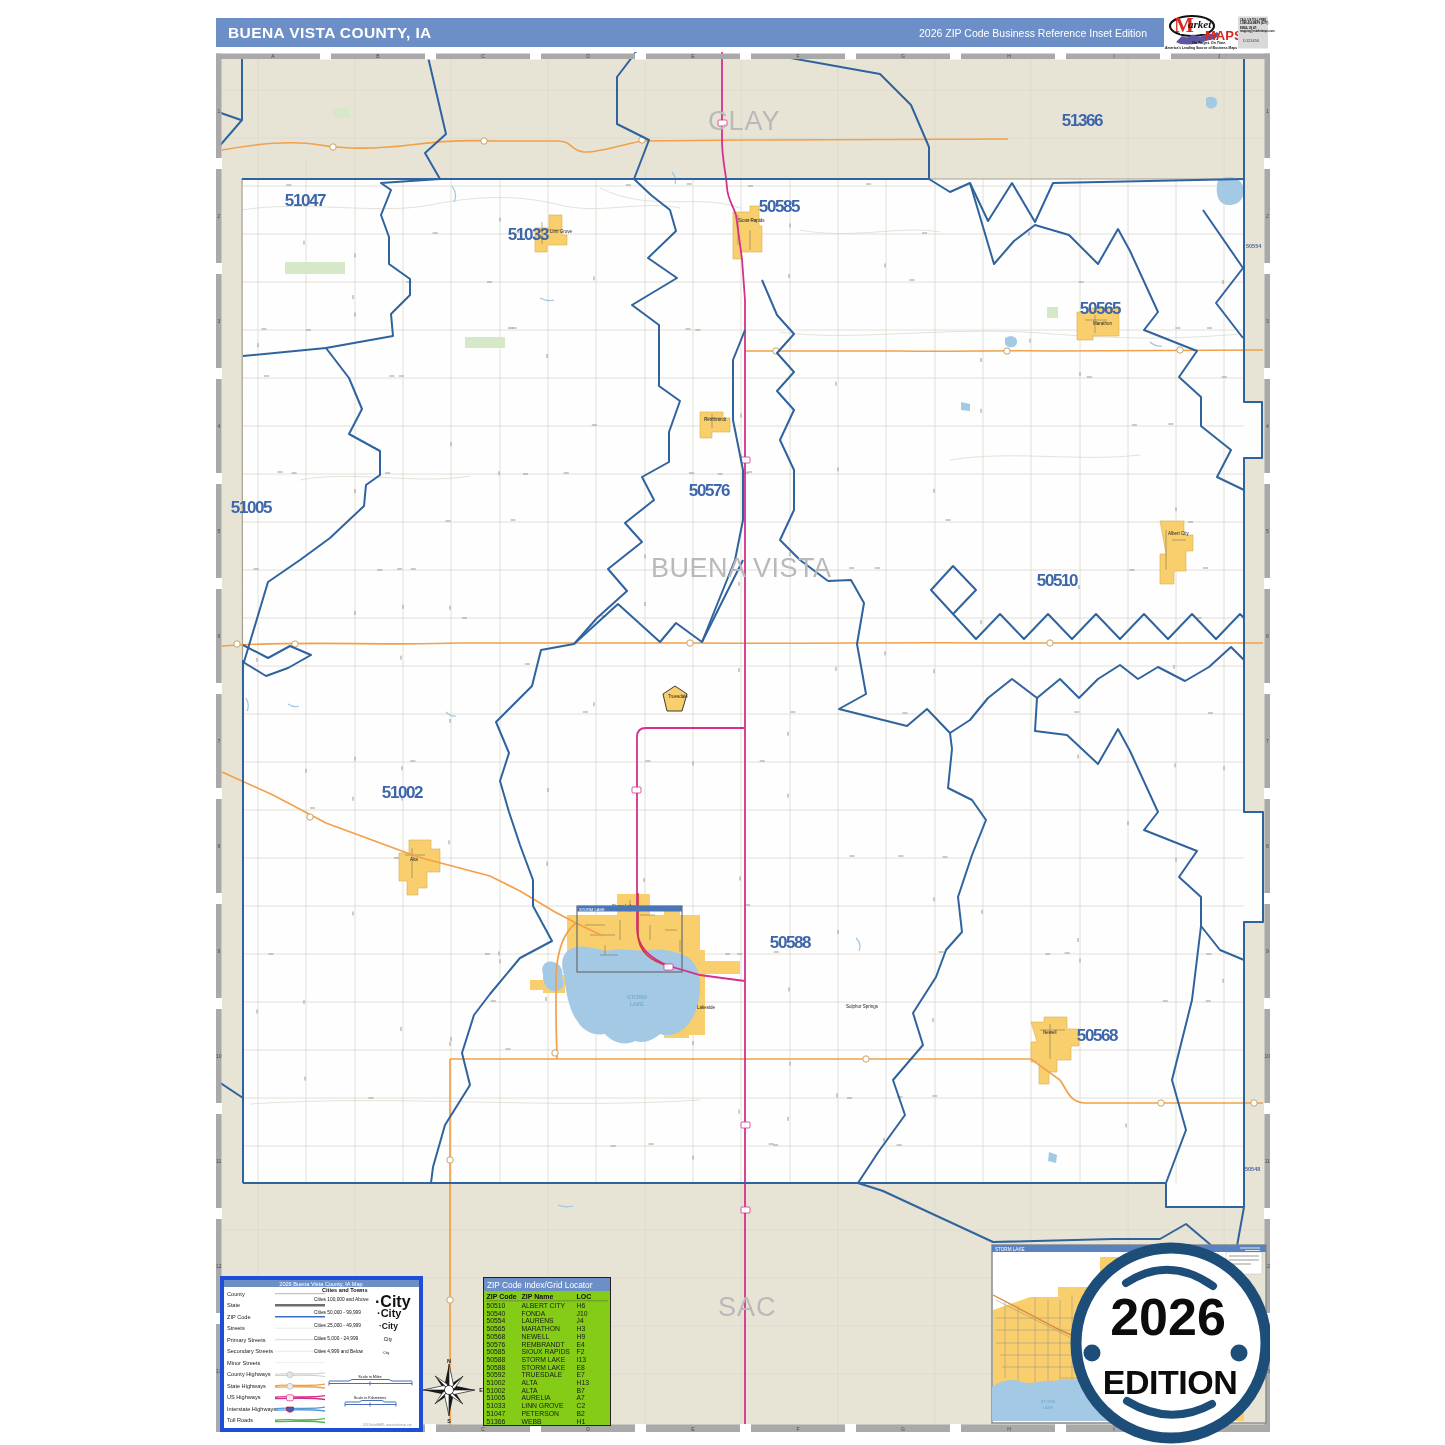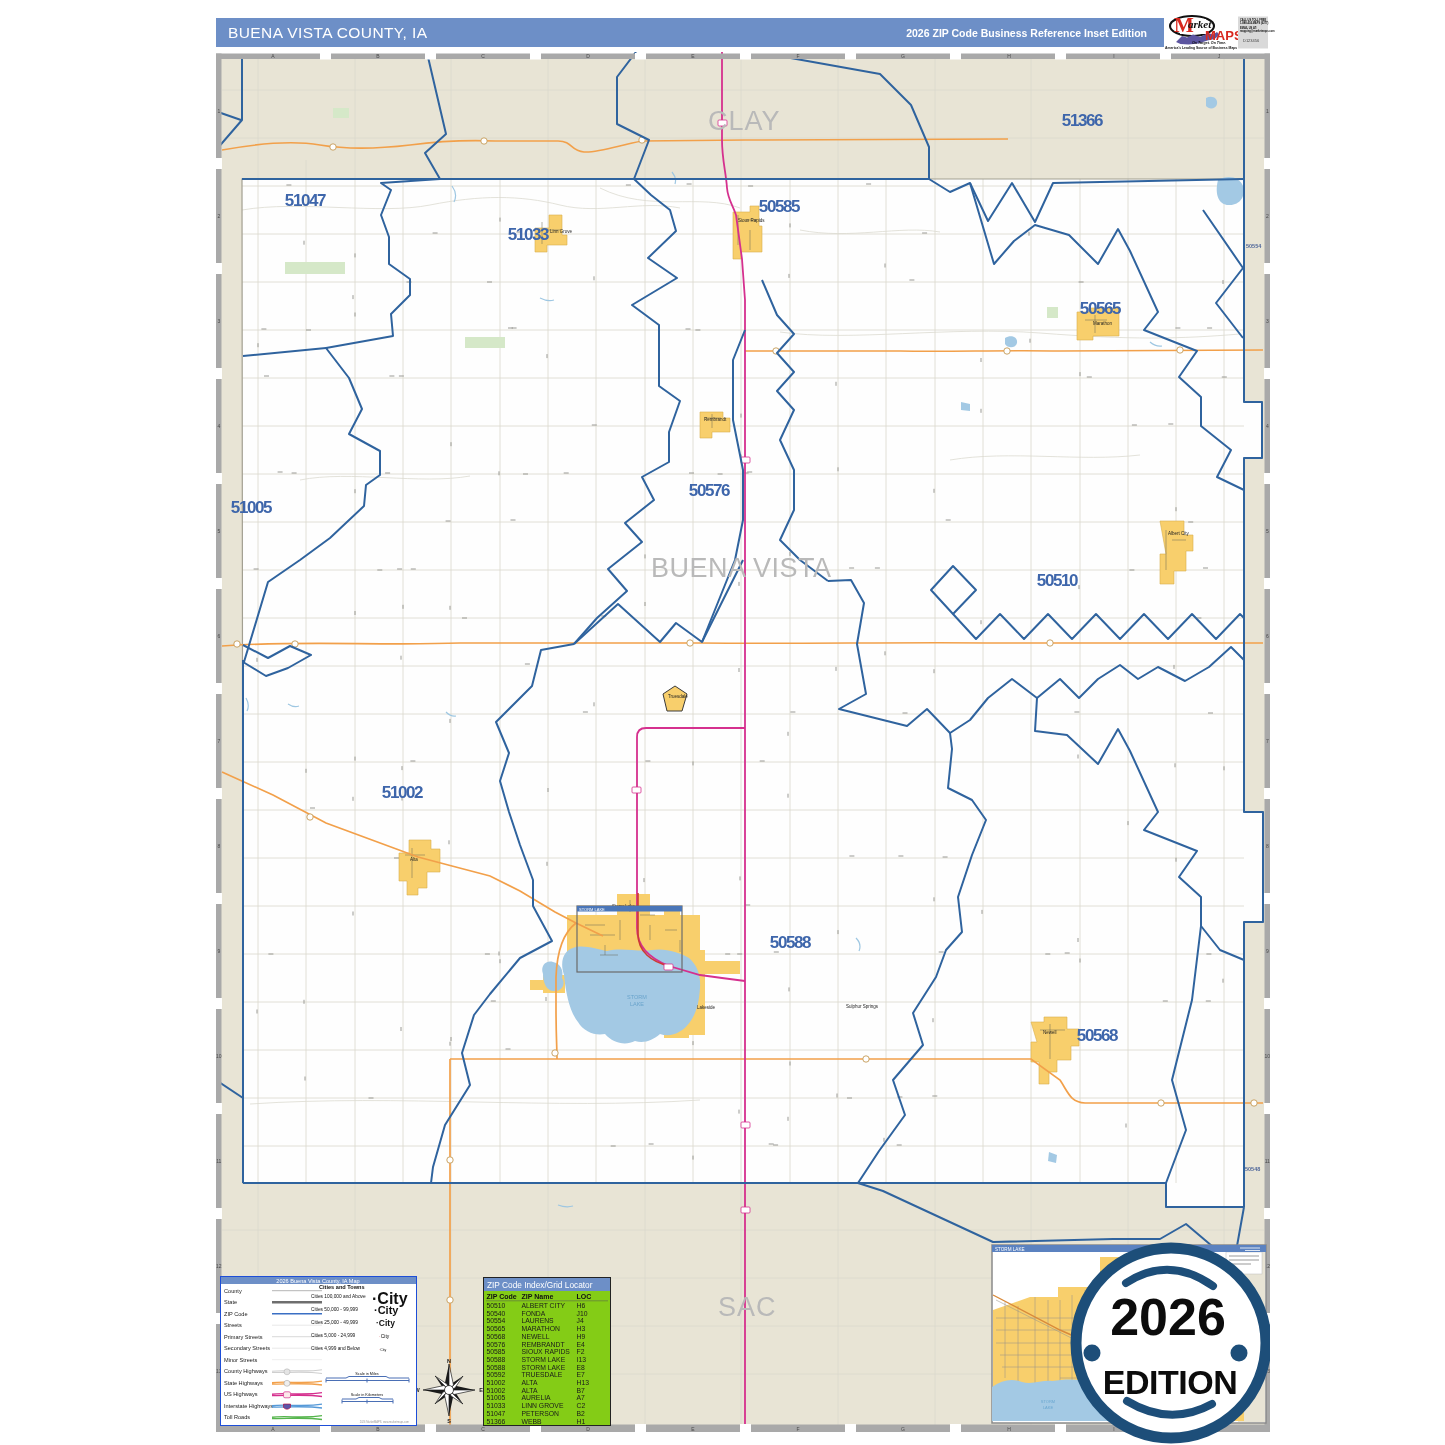--- a/index.html
+++ b/index.html
@@ -1,22 +1,22 @@
 <!DOCTYPE html>
 <html><head><meta charset="utf-8">
 <style>
 html,body{margin:0;padding:0;width:1445px;height:1445px;background:#fff;overflow:hidden}
 body{font-family:"Liberation Sans",sans-serif;position:relative}
 .abs{position:absolute}
 </style></head>
 <body>
 
 <div class="abs" style="left:216px;top:18px;width:949px;height:29px;background:#6d8fc7;">
-<span class="abs" style="left:12px;top:6px;font-size:15.5px;font-weight:normal;color:#fff;letter-spacing:.4px;">BUENA VISTA COUNTY, IA</span>
-<span class="abs" style="right:18px;top:9px;font-size:10.5px;font-weight:bold;color:#fff;">2026 ZIP Code Business Reference Inset Edition</span>
+<span class="abs" style="left:12px;top:6px;font-size:15.5px;font-weight:bold;color:#fff;letter-spacing:.4px;">BUENA VISTA COUNTY, IA</span>
+<span class="abs" style="right:18px;top:9px;font-size:10.5px;font-weight:normal;color:#fff;">2026 ZIP Code Business Reference Inset Edition</span>
 </div>
 
 <svg class="abs" style="left:1160px;top:10px" width="115" height="48" viewBox="1160 10 115 48">
 <rect x="1164" y="11" width="105" height="45" fill="#fff"></rect>
 <ellipse cx="1192" cy="26" rx="22" ry="10" fill="none" stroke="#111" stroke-width="2.1"></ellipse>
 <rect x="1180" y="19" width="26" height="15" fill="#fff"></rect>
 <text x="1174" y="31.5" font-size="21" font-weight="bold" fill="#d8281e" font-family="Liberation Serif,serif">M</text>
 <text x="1188" y="28" font-size="11" font-weight="bold" font-style="italic" fill="#111" font-family="Liberation Serif,serif">arket</text>
 <path d="M1176,42 l6,-6 5,1.5 6,-3 7,2.5 8,-4 5,1.5 4,-2.5 2.5,3 -5,4 -7,1.5 -9,3 -10,1 -8,-0.5 z" fill="#5c55a0"></path>
 <text x="1205" y="39.5" font-size="13" font-weight="bold" fill="#d8281e">MAPS</text>
@@ -432,21 +432,21 @@
 <circle cx="1171" cy="1343" r="95" fill="#fff" stroke="#1d4e79" stroke-width="11"></circle>
 <path d="M1126,1283 Q1169,1255 1213,1286" stroke="#1d4e79" stroke-width="8" fill="none" stroke-linecap="round"></path>
 <path d="M1127,1401 Q1170,1427 1212,1404" stroke="#1d4e79" stroke-width="8" fill="none" stroke-linecap="round"></path>
 <circle cx="1092" cy="1353" r="8.5" fill="#1d4e79"></circle>
 <circle cx="1239" cy="1353" r="8.5" fill="#1d4e79"></circle>
 <text x="1168" y="1335" font-size="52" font-weight="bold" fill="#0c0c0c" text-anchor="middle">2026</text>
 <text x="1170" y="1394" font-size="34" font-weight="bold" fill="#0c0c0c" text-anchor="middle" letter-spacing="-0.5">EDITION</text>
 </g>
 </svg>
 
-<div class="abs" id="legend" style="left:220px;top:1276px;width:195px;height:148px;background:#fff;border:1px solid #1d4ed8;">
+<div class="abs" id="legend" style="left:220px;top:1276px;width:195px;height:148px;background:#fff;border:4px solid #1d4ed8;">
 <svg width="195" height="148" viewBox="0 0 195 148" style="position:absolute;left:0;top:0">
 
 <rect x="0" y="0" width="195" height="7" fill="#6d8fc7"></rect>
 <text x="97" y="5.6" font-size="5.6" fill="#fff" text-anchor="middle">2026 Buena Vista County, IA Map</text>
 
 <g font-size="5.6" fill="#222">
 <text x="3" y="15.5">County</text>
 <text x="3" y="27">State</text>
 <text x="3" y="38.5">ZIP Code</text>
 <text x="3" y="50">Streets</text>

